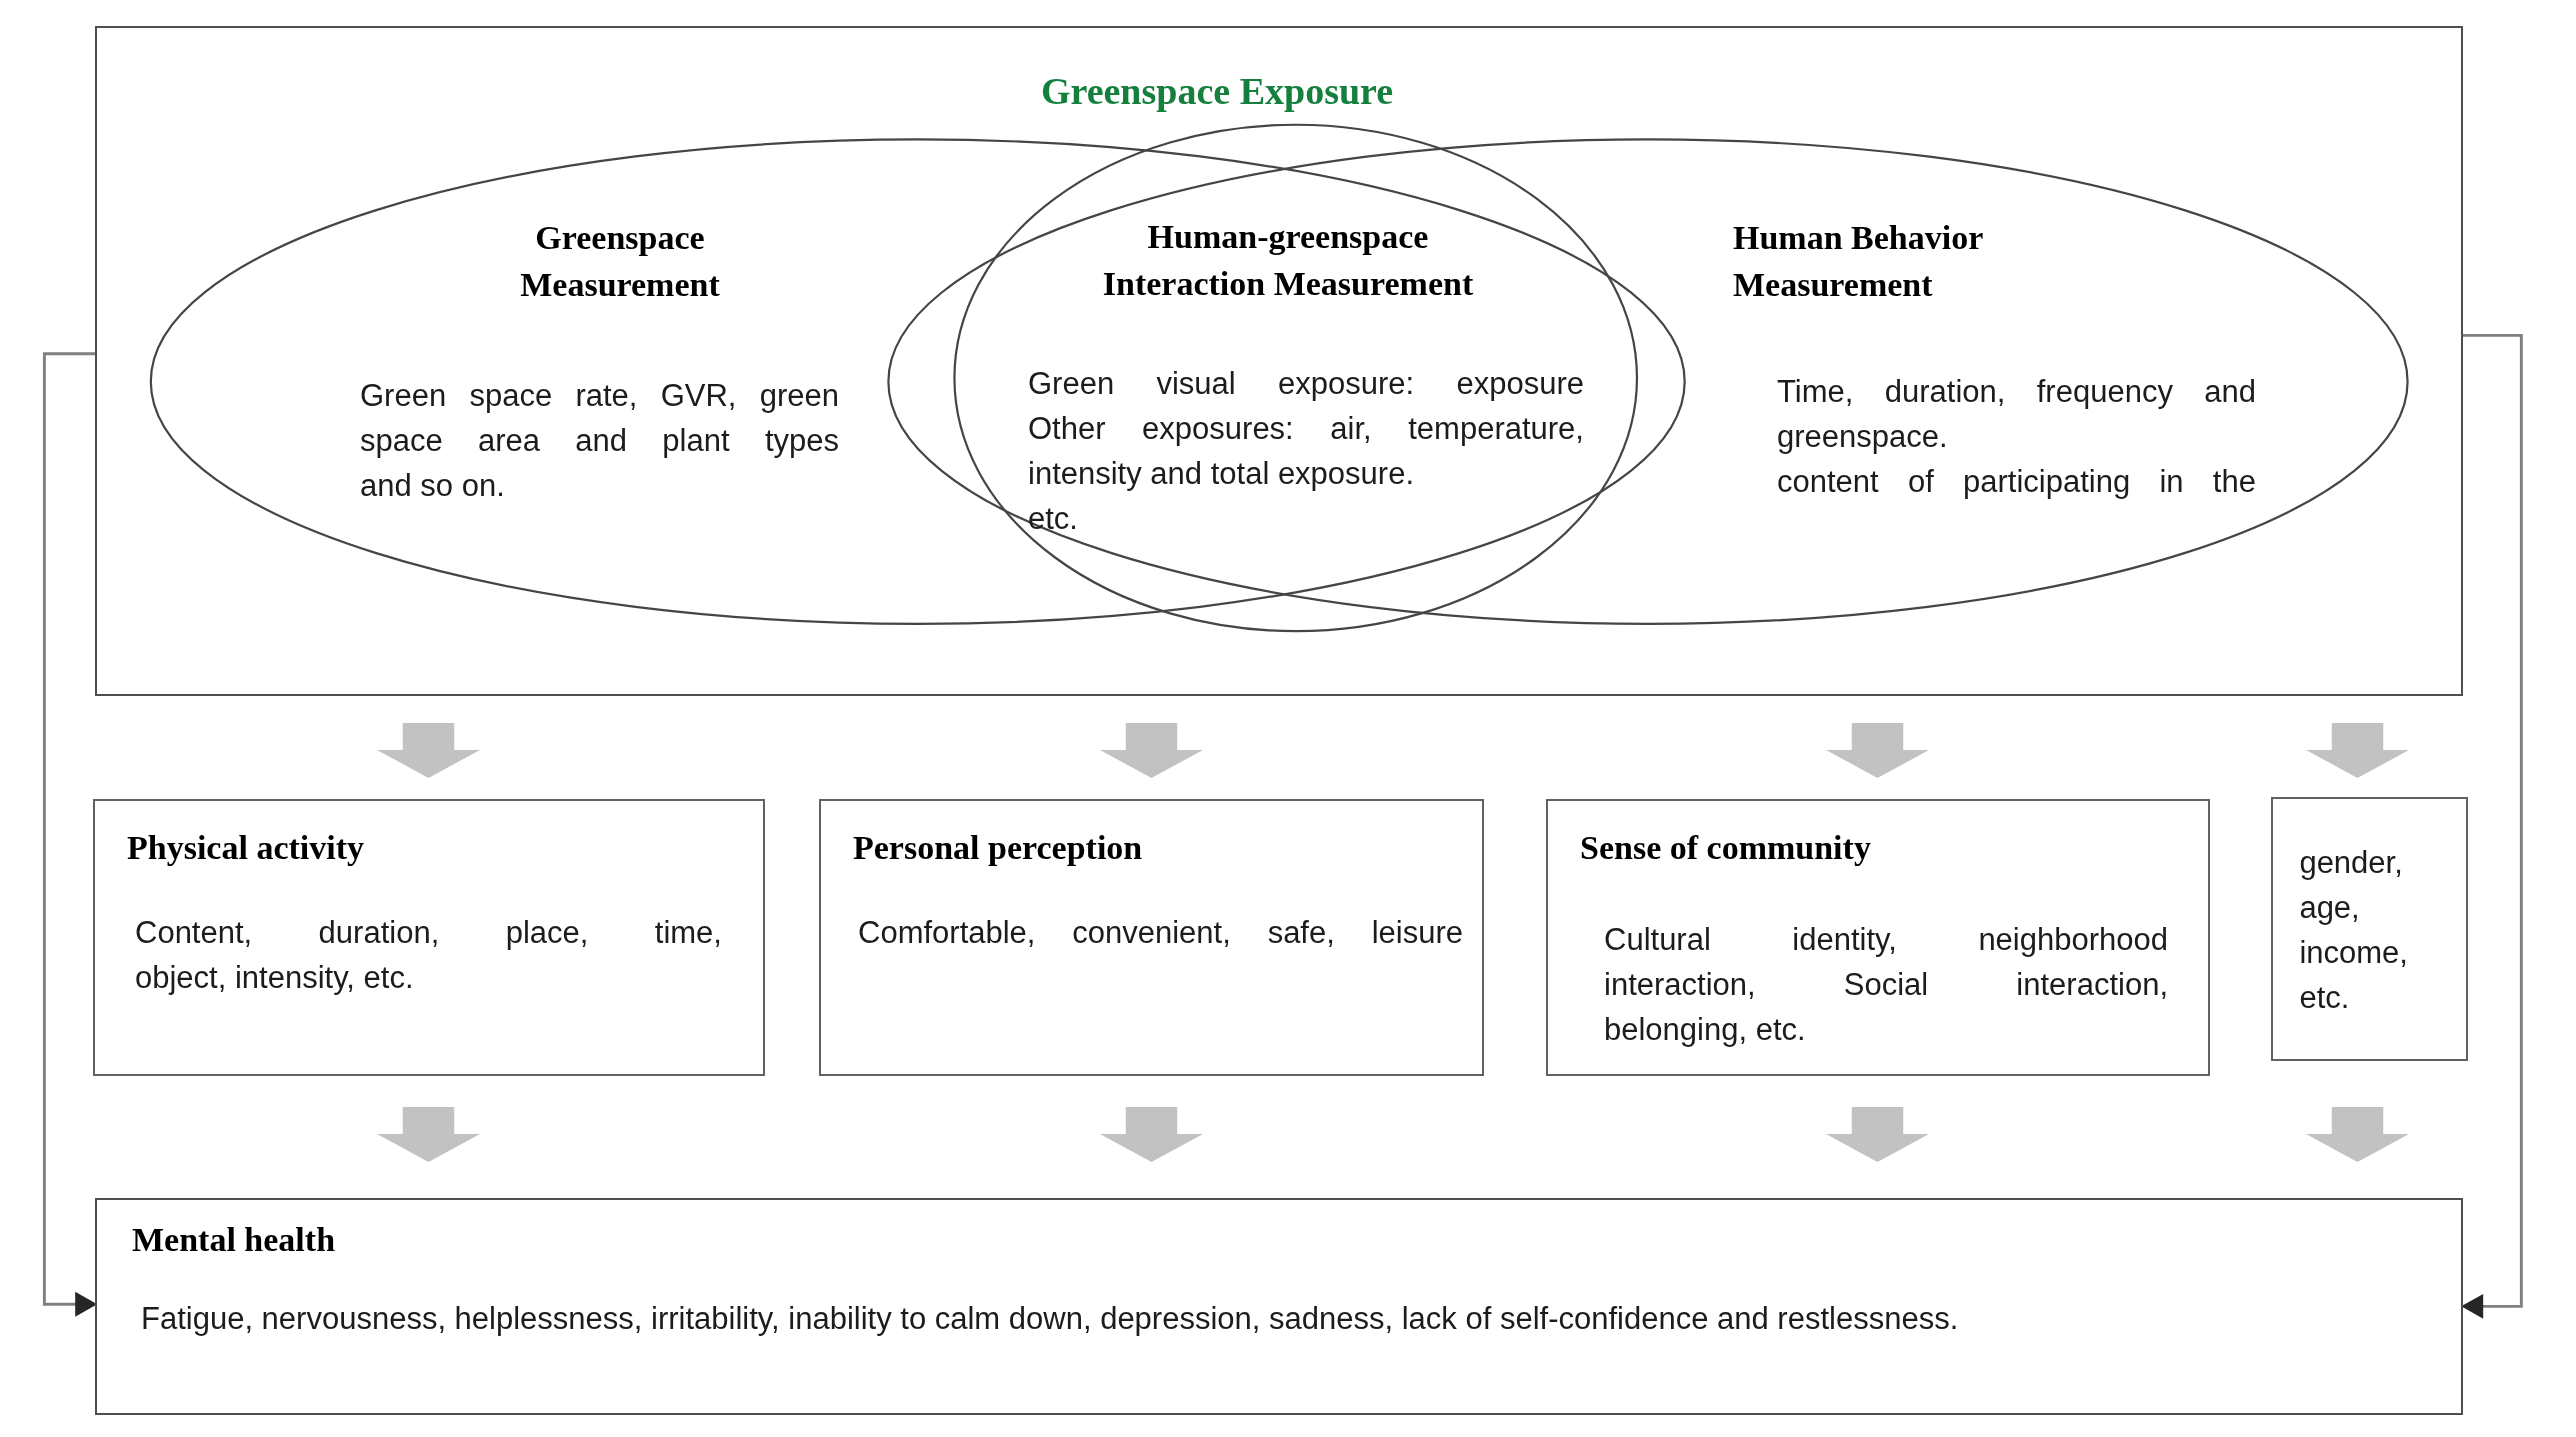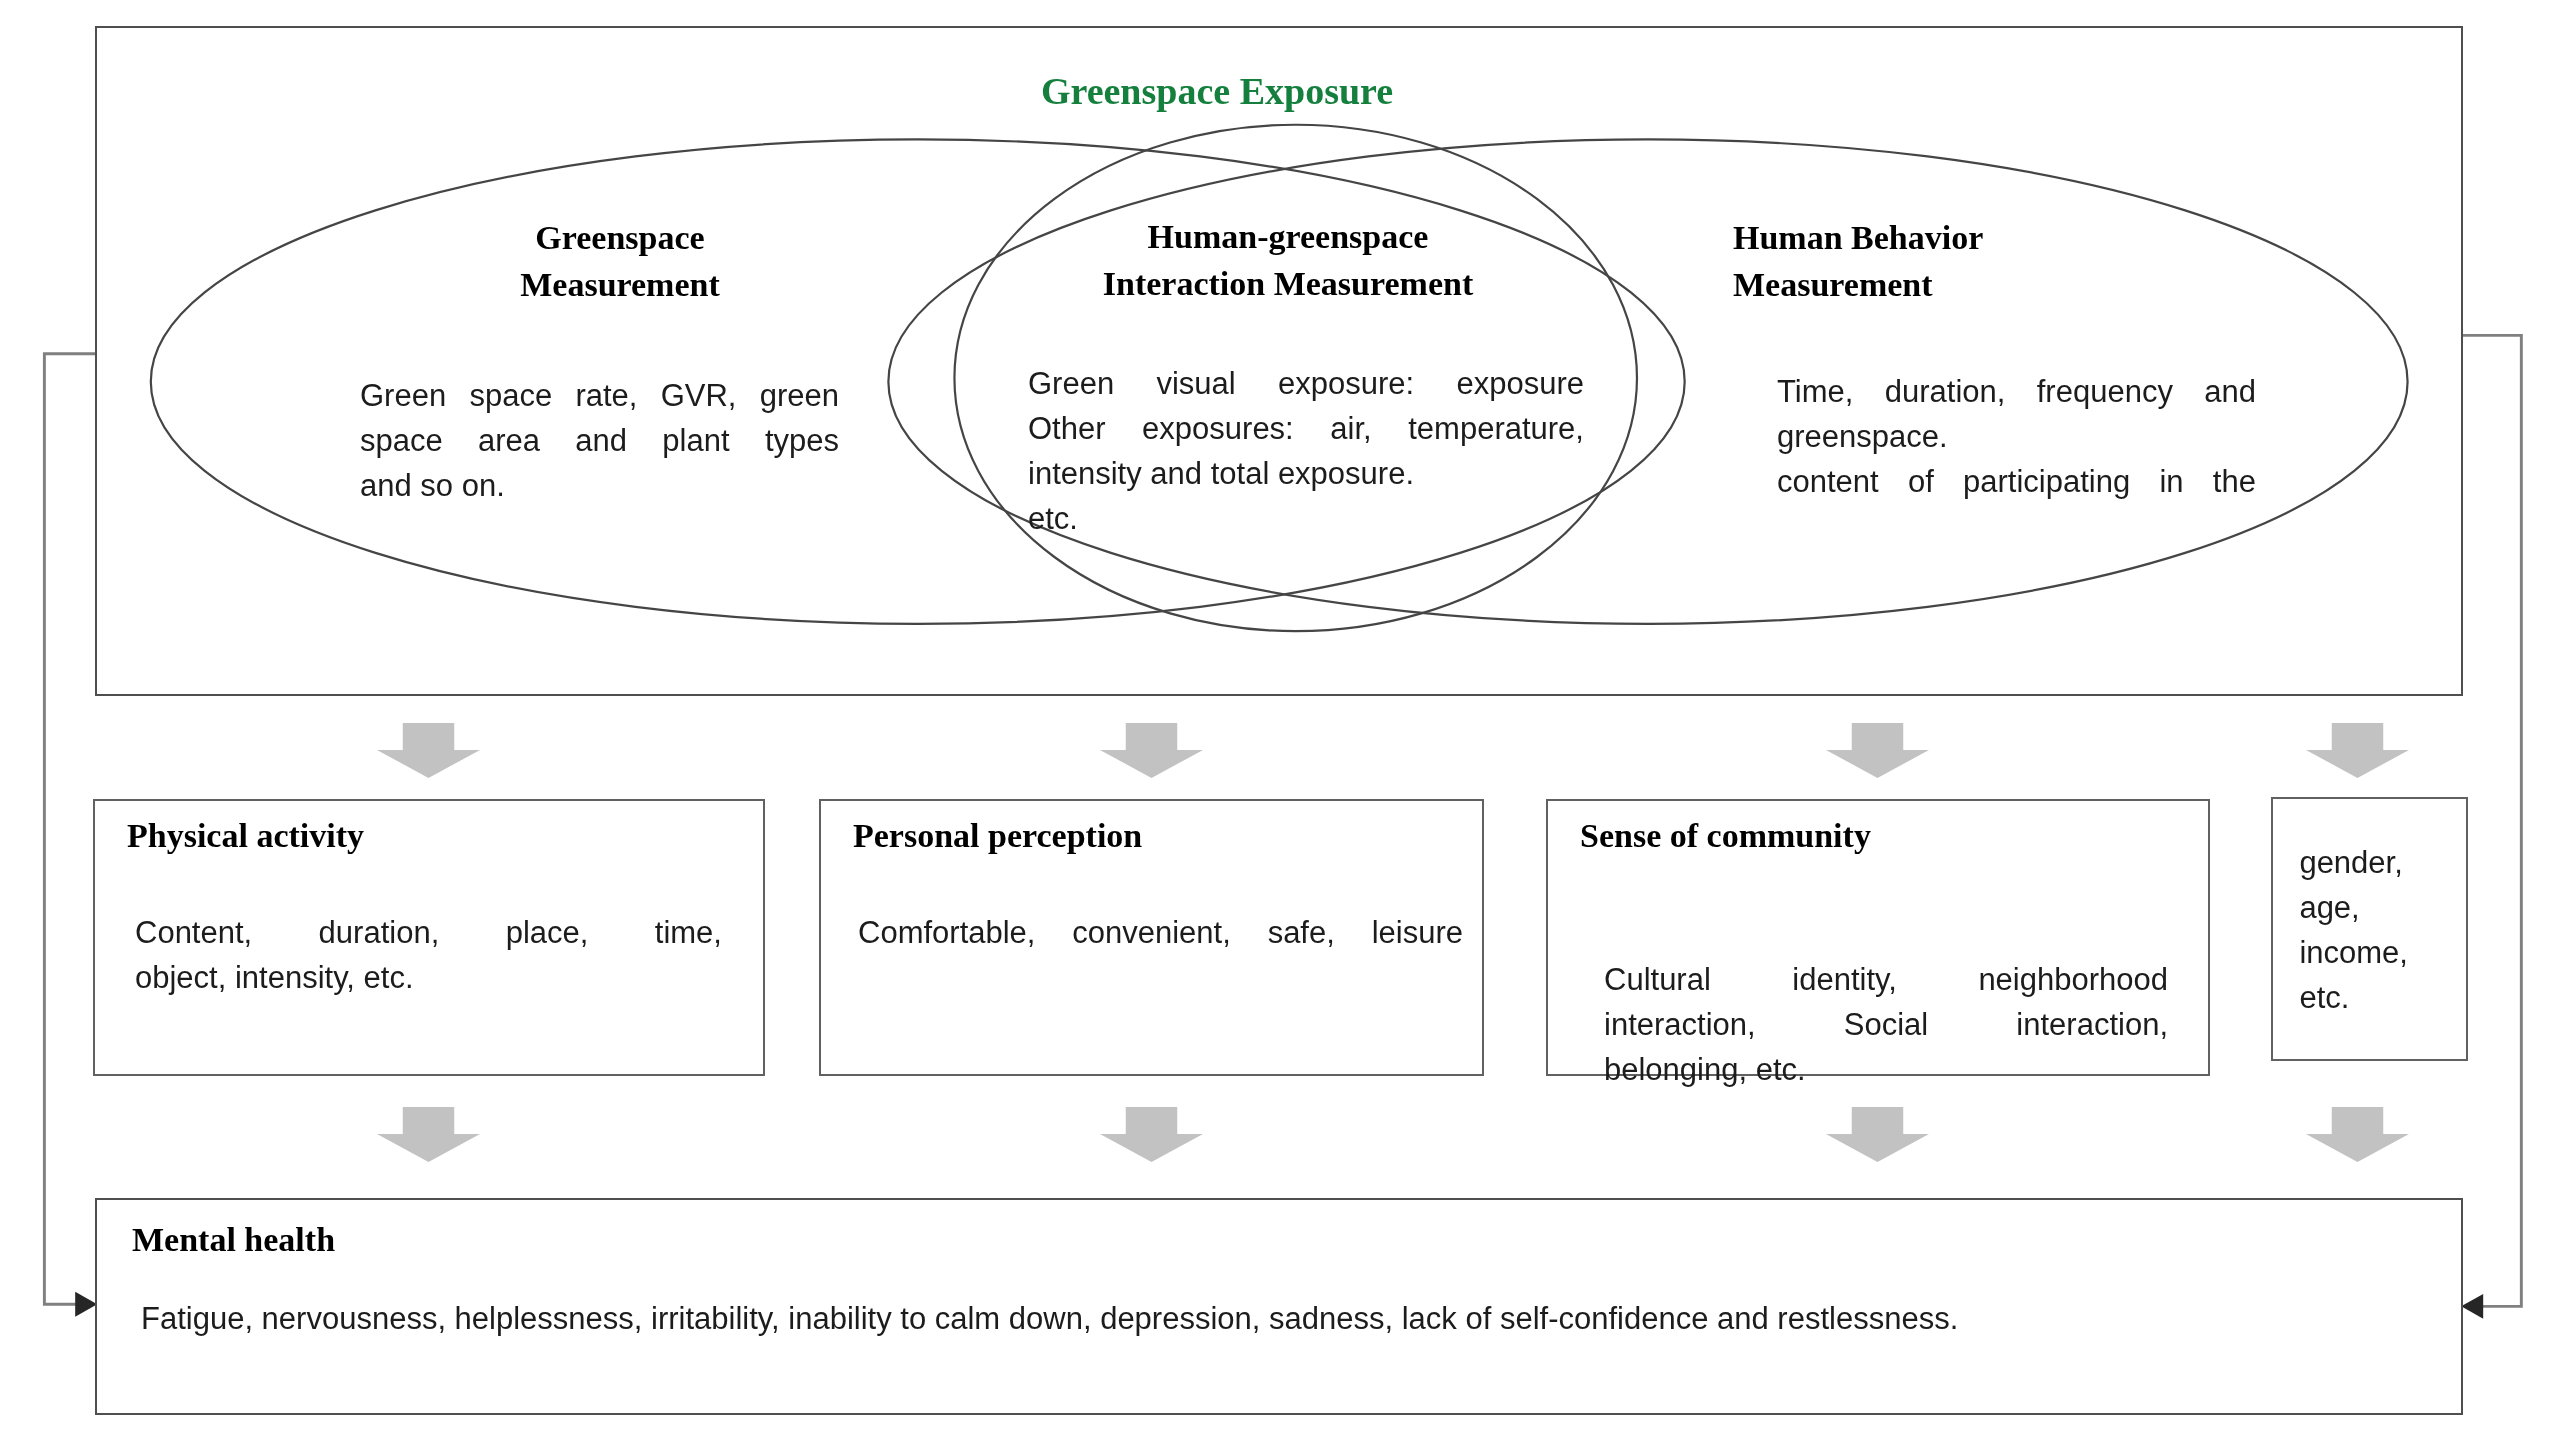--- a/index.html
+++ b/index.html
@@ -43,25 +43,25 @@
   .vb-right{left:1777px;top:369px;width:479px;}
 
   .flow-box{border:2.2px solid var(--box-border);background:#fff;}
   .box-title{
     font-family:"Liberation Serif",serif;font-weight:bold;font-size:34px;color:#000;line-height:38px;
   }
   .b1{left:93px;top:799px;width:672px;height:277px;}
   .b2{left:819px;top:799px;width:665px;height:277px;}
   .b3{left:1546px;top:799px;width:664px;height:277px;}
   .b4{left:2260px;top:797px;width:197px;height:264px;margin-left:11px;}
-  .b1 .box-title,.b2 .box-title,.b3 .box-title{position:absolute;left:32px;top:16px;}
+  .b1 .box-title,.b2 .box-title,.b3 .box-title{position:absolute;left:32px;top:28px;}
   .box-body{position:absolute;font-size:31px;}
   .b1 .box-body{left:40px;top:109px;width:587px;}
   .b2 .box-body{left:37px;top:109px;width:605px;}
-  .b3 .box-body{left:56px;top:116px;width:564px;margin-top:40px;}
+  .b3 .box-body{left:56px;top:116px;width:564px;}
   .b4 .box-body{left:26.4px;top:41px;width:154px;}
 
   .mh-title{position:absolute;left:35px;top:20.6px;font-family:"Liberation Serif",serif;font-weight:bold;font-size:34px;color:#000;line-height:38px;}
   .mh-body{position:absolute;left:44px;top:101px;width:2290px;font-size:31px;}
 
   .block-arrow{
     width:103px;height:55px;background:var(--arrow-fill);
     clip-path:polygon(25% 0%,75% 0%,75% 49%,100% 49%,50% 100%,0% 49%,25% 49%);
   }
   .ar1{top:723px;} .ar2{top:1107px;}

